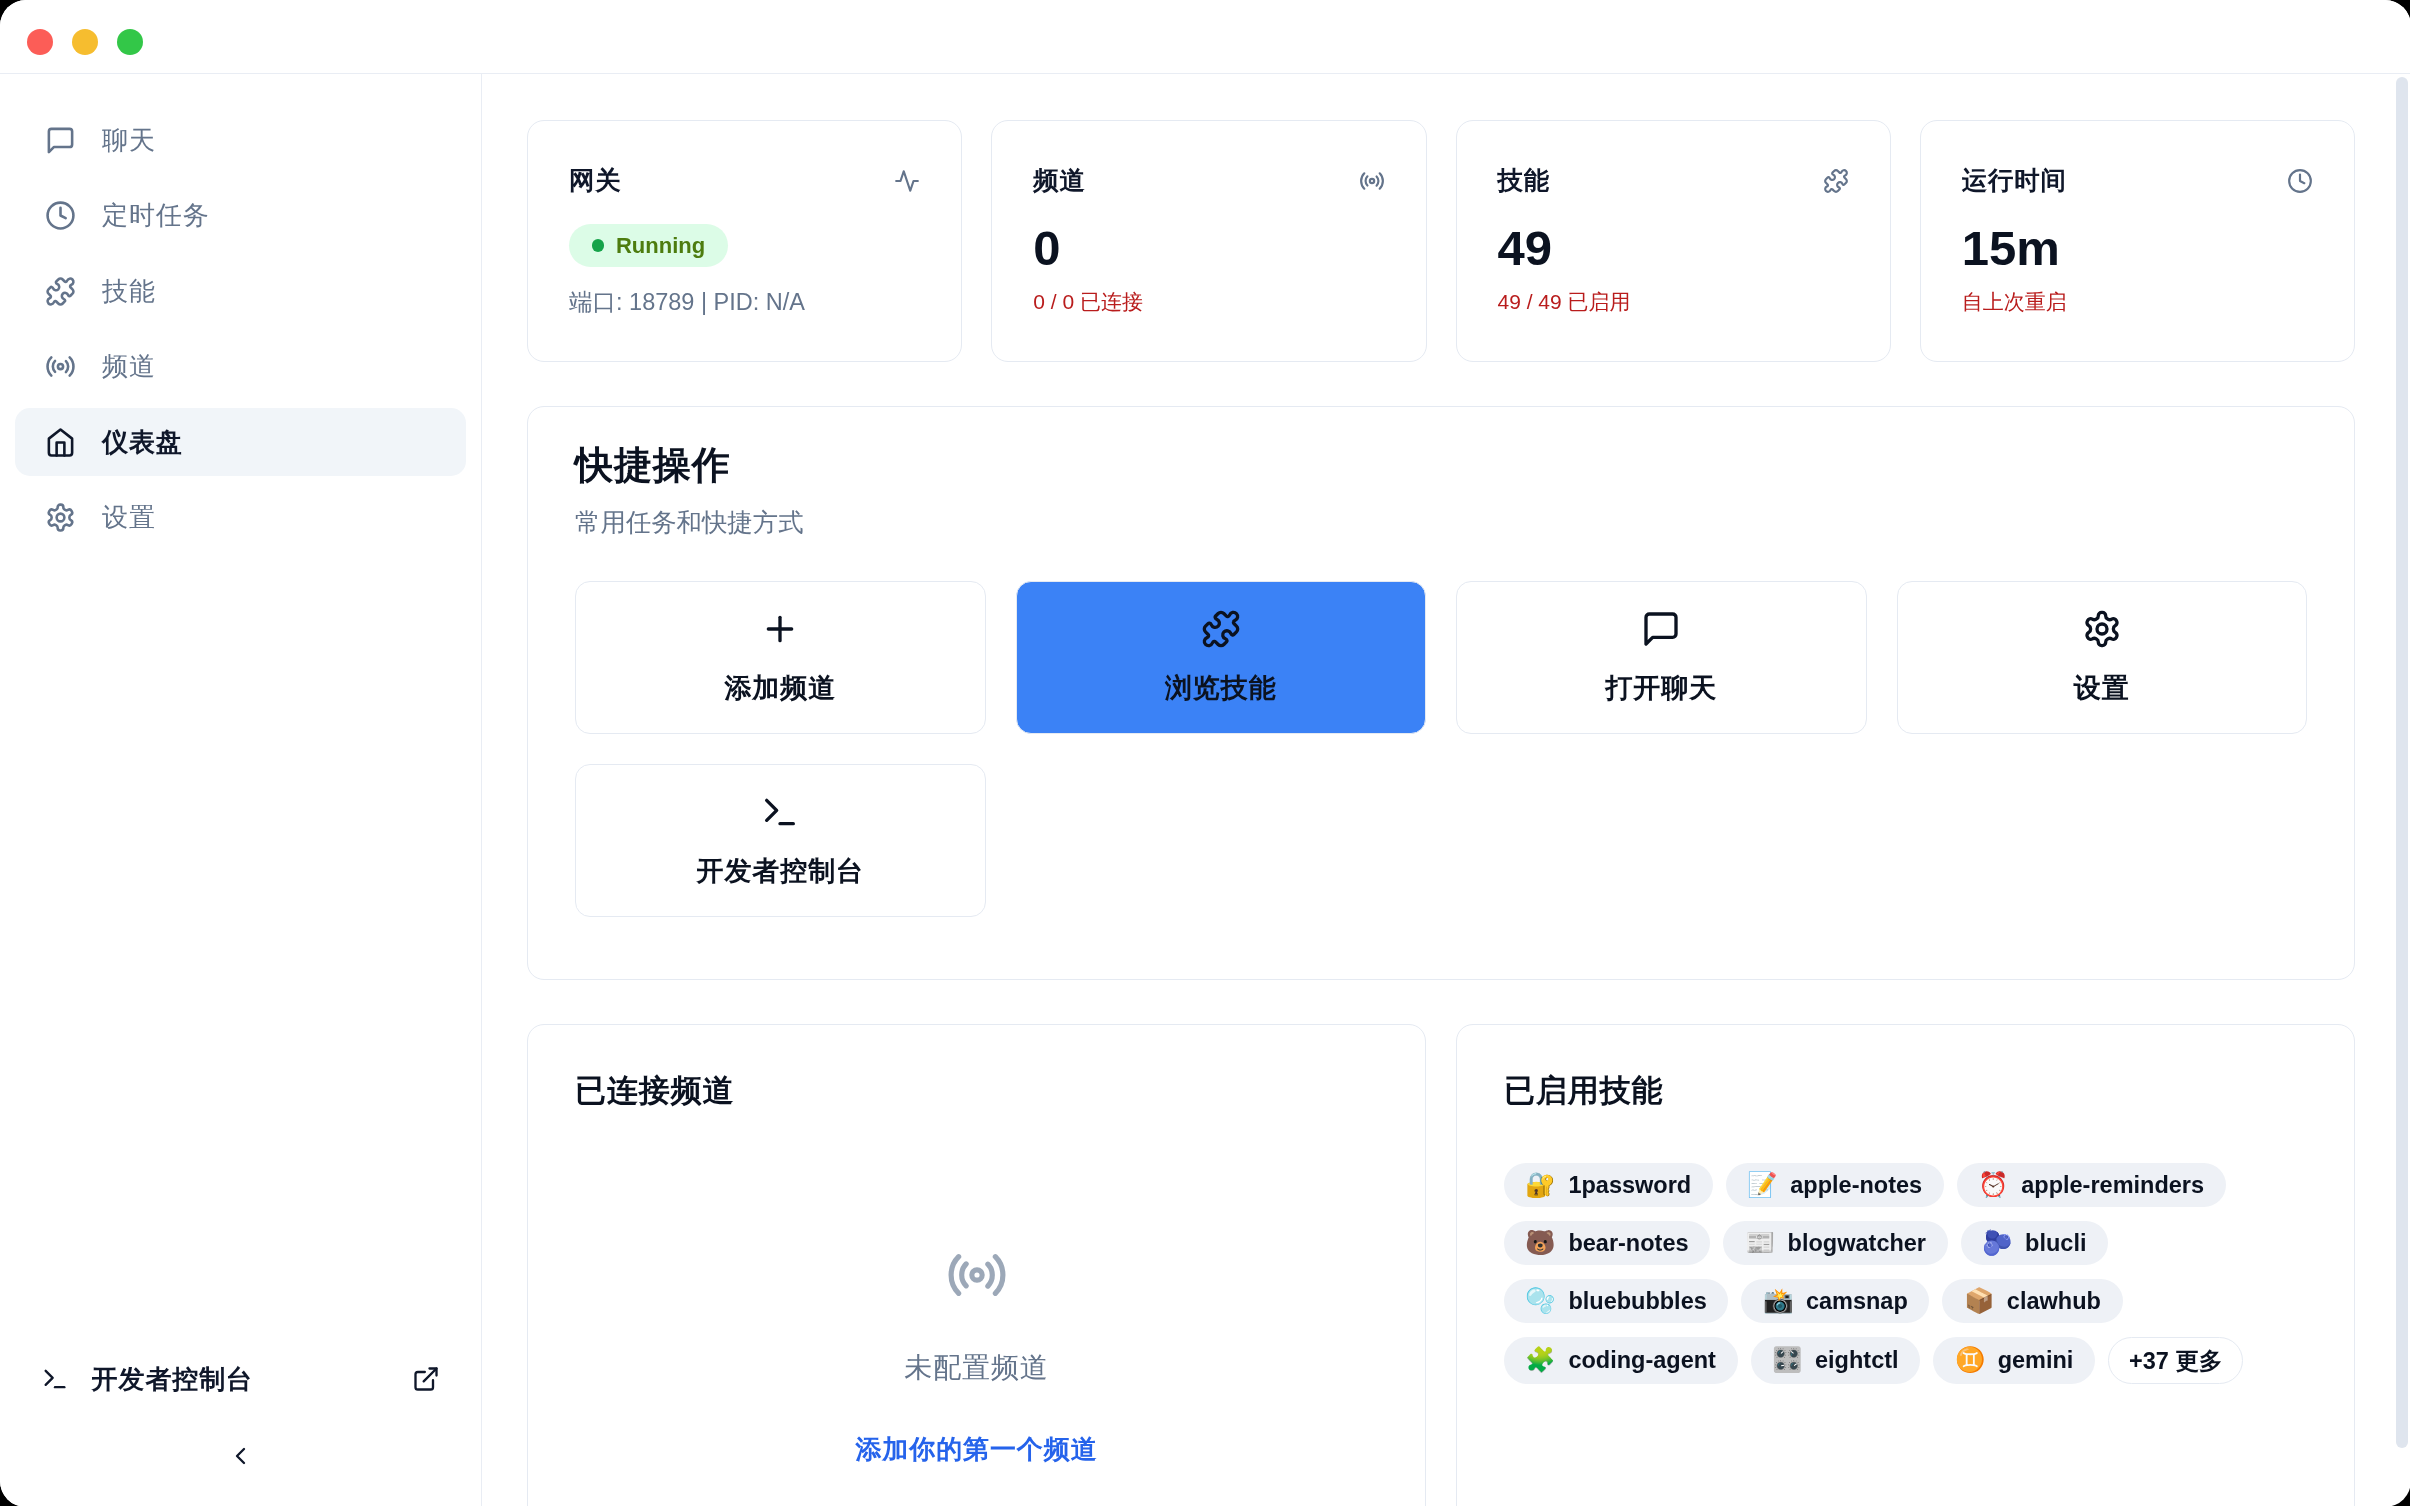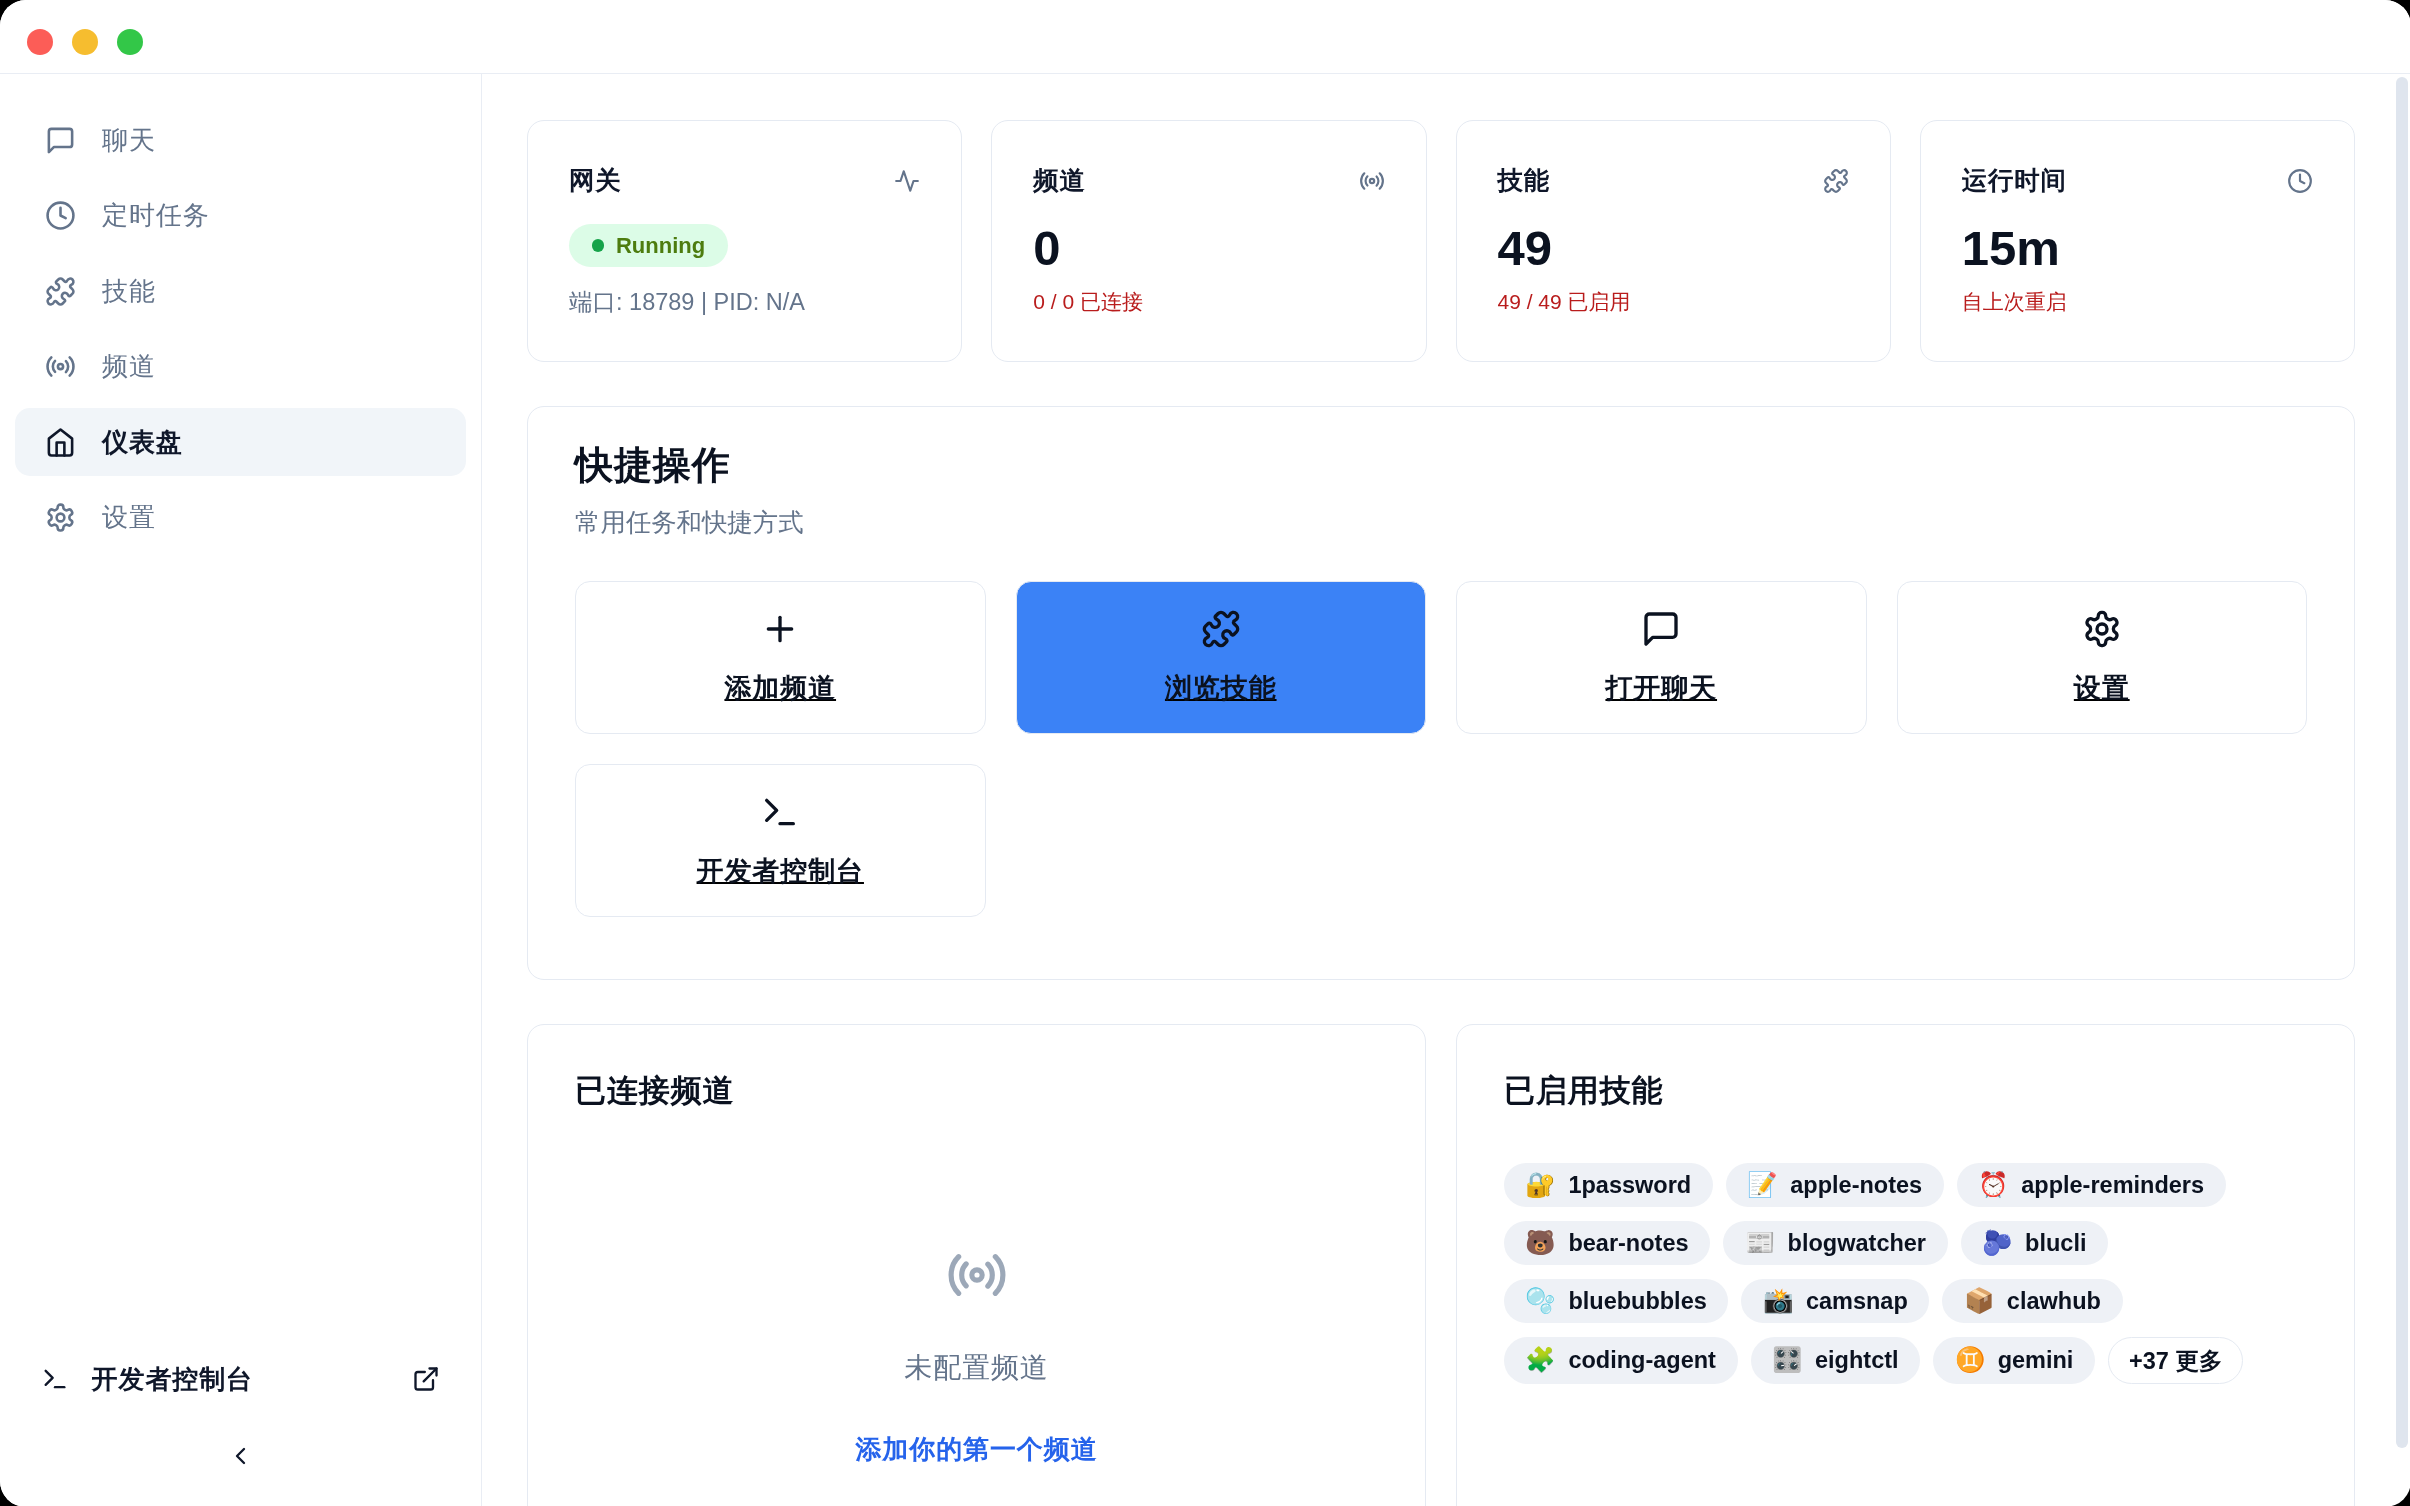--- a/index.html
+++ b/index.html
@@ -42,21 +42,21 @@
   .stat-sub{margin-top:15px;font-size:21px;color:#b91c1c;}
   .badge{display:inline-flex;align-items:center;gap:12.2px;background:#dcfce7;border-radius:941px;padding:8.5px 22.6px;}
   .badge-dot{width:12.2px;height:12.2px;border-radius:50%;background:#16a34a;}
   .badge-text{font-size:22px;font-weight:700;color:#4d7c0f;}
   .gateway-sub{margin-top:19px;font-size:23.5px;color:#64748b;}
 
   .quick-panel{margin-top:44px;height:574px;box-sizing:border-box;border:1.9px solid #e5eaf2;border-radius:17px;padding:33px 47px;background:#fff;overflow:hidden;}
   .qp-title{font-size:38px;font-weight:800;color:#0b1220;letter-spacing:0.9px;}
   .qp-sub{margin-top:15px;font-size:25.4px;color:#64748b;}
   .qa-grid{margin-top:41px;display:grid;grid-template-columns:repeat(4,1fr);gap:30px;}
-  .qa-btn{height:153px;box-sizing:border-box;border:1.9px solid #e5eaf2;border-radius:15px;background:#fff;display:flex;flex-direction:column;align-items:center;justify-content:center;gap:21px;cursor:pointer;text-decoration:underline;}
+  .qa-btn{height:153px;box-sizing:border-box;border:1.9px solid #e5eaf2;border-radius:15px;background:#fff;display:flex;flex-direction:column;align-items:center;justify-content:center;gap:21px;cursor:pointer;}
   .qa-btn.active{background:#3b82f6;}
   .qa-btn svg{width:40px;height:40px;color:#0b1220;}
   .qa-label{font-size:27px;font-weight:600;color:#0b1220;letter-spacing:0.9px;}
 
   .bottom-row{display:flex;gap:30px;margin-top:44px;}
   .panel{flex:1;height:565px;box-sizing:border-box;border:1.9px solid #e5eaf2;border-radius:17px;background:#fff;padding:45px 47px;}
   .panel-title{font-size:31px;font-weight:800;color:#0b1220;letter-spacing:0.9px;}
 
   .empty{display:flex;flex-direction:column;align-items:center;margin-top:132px;}
   .empty-icon{color:#9ca8b8;display:flex;}

